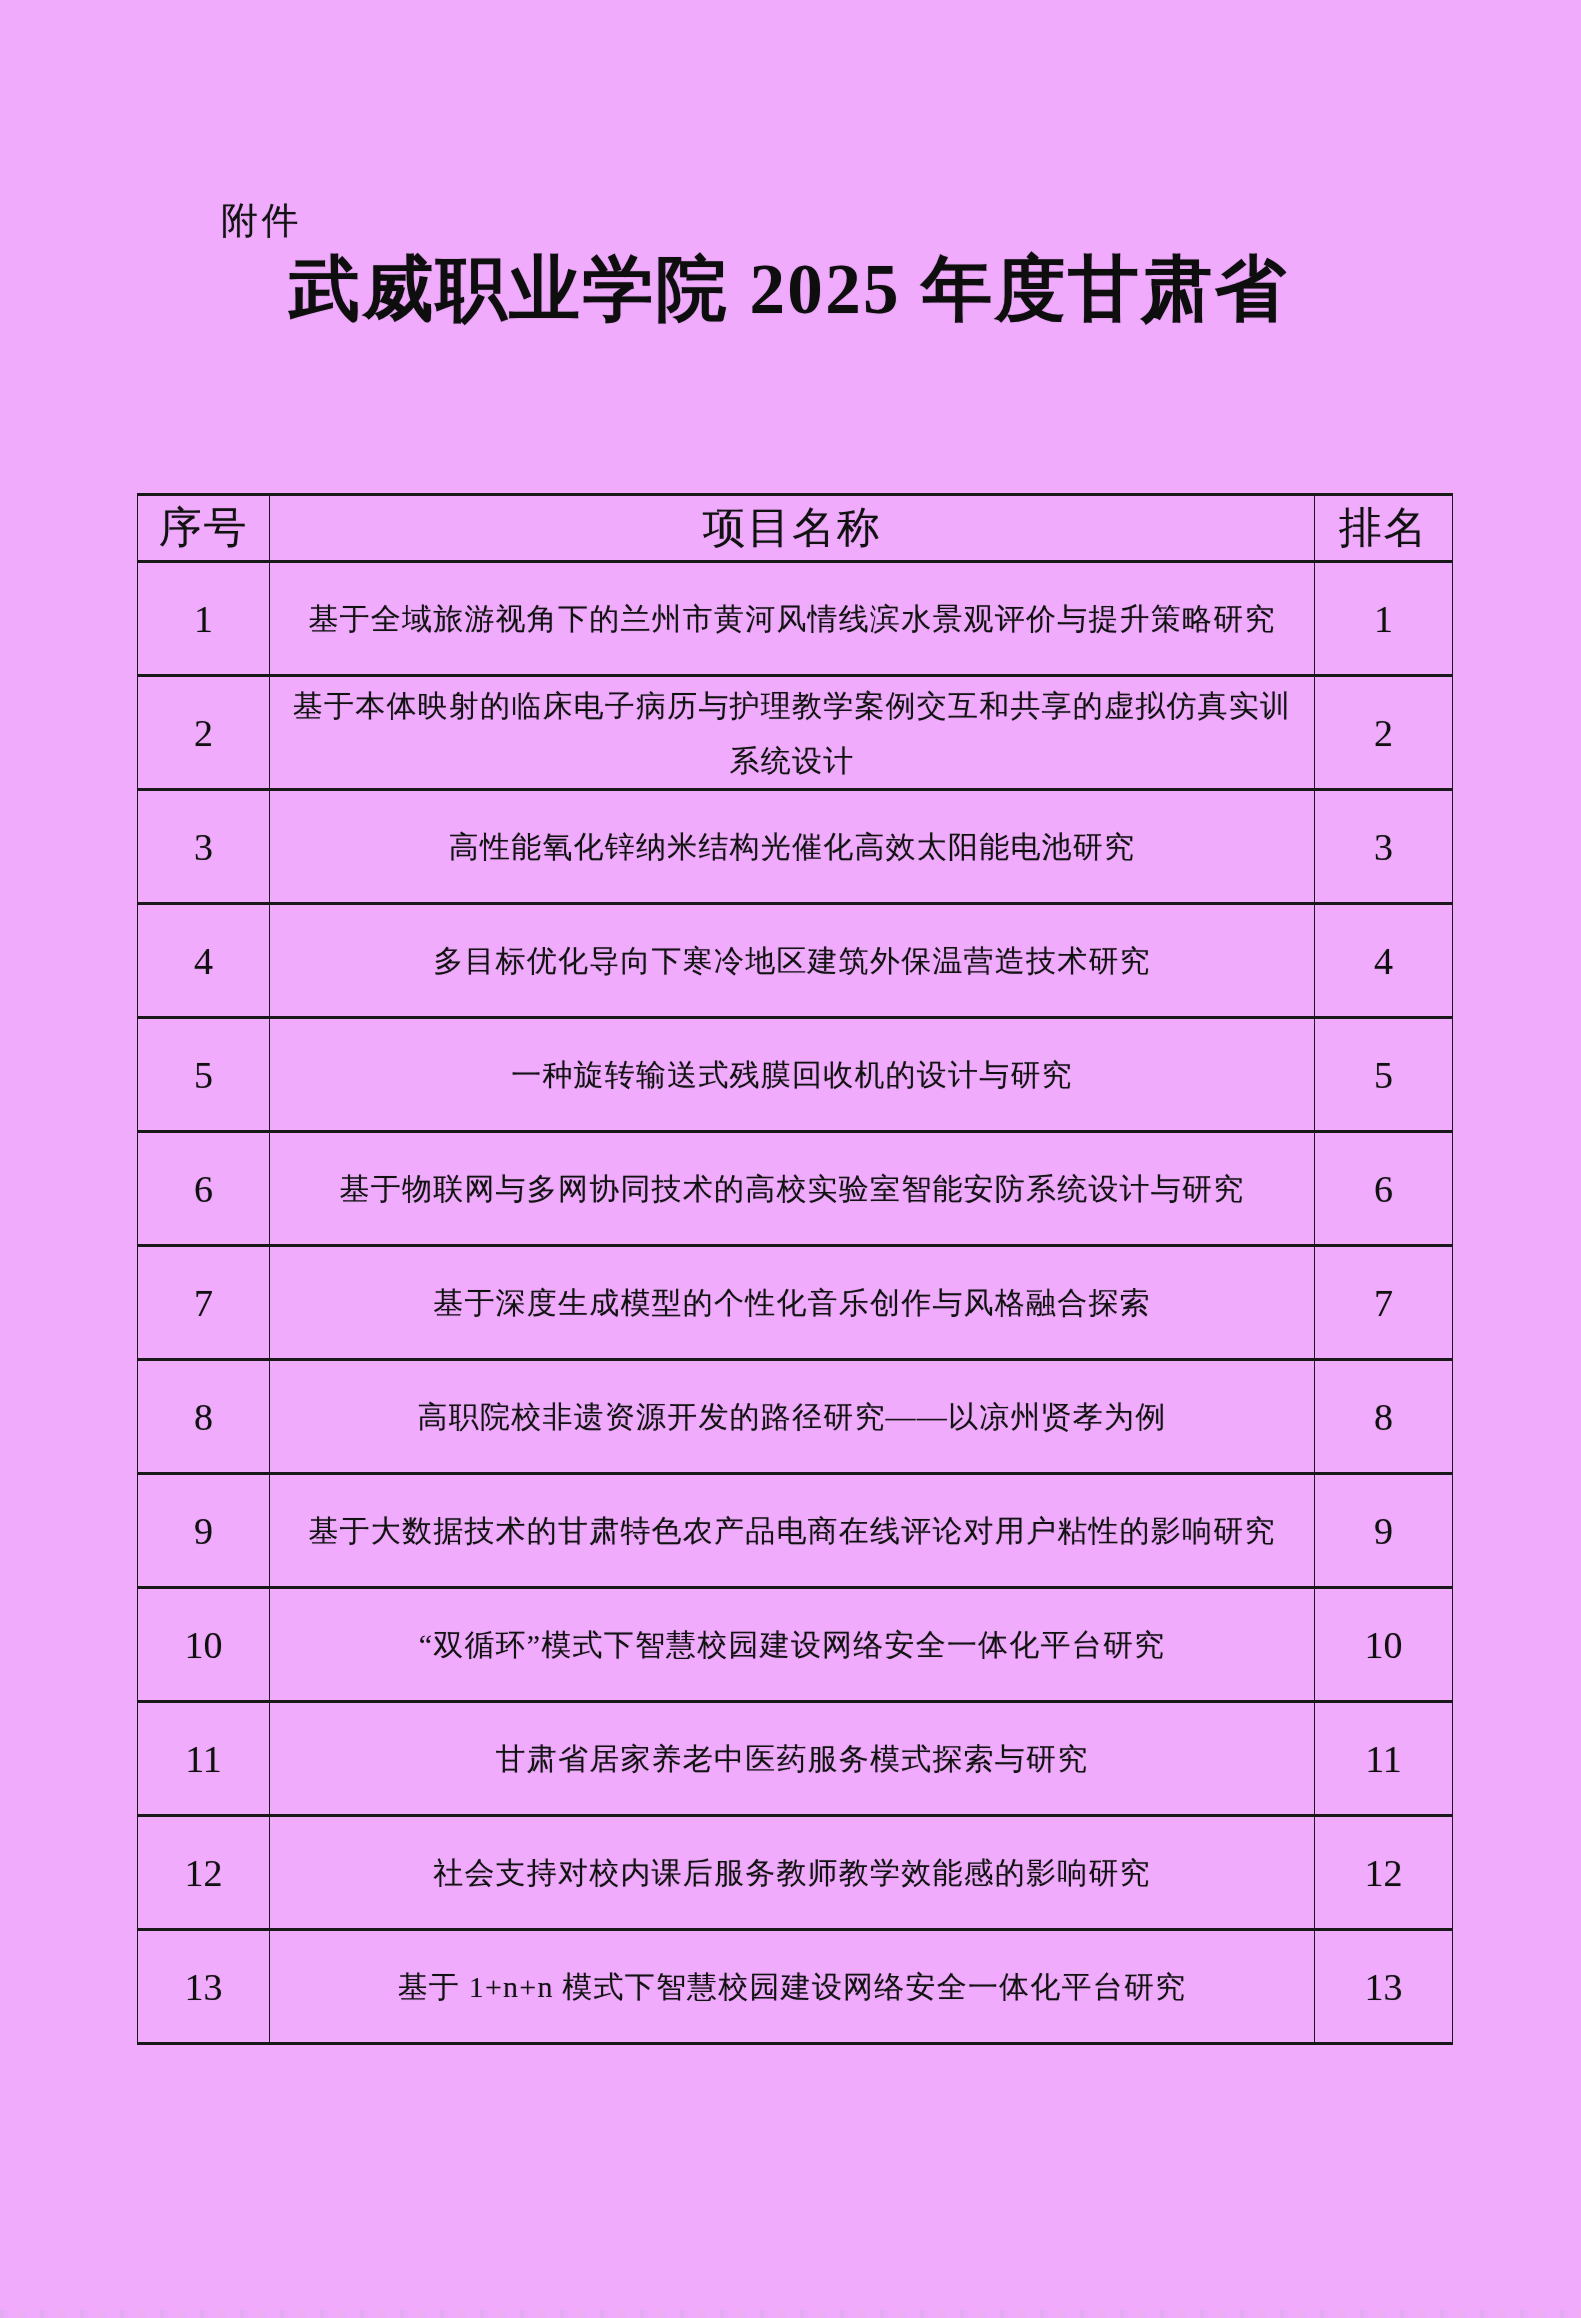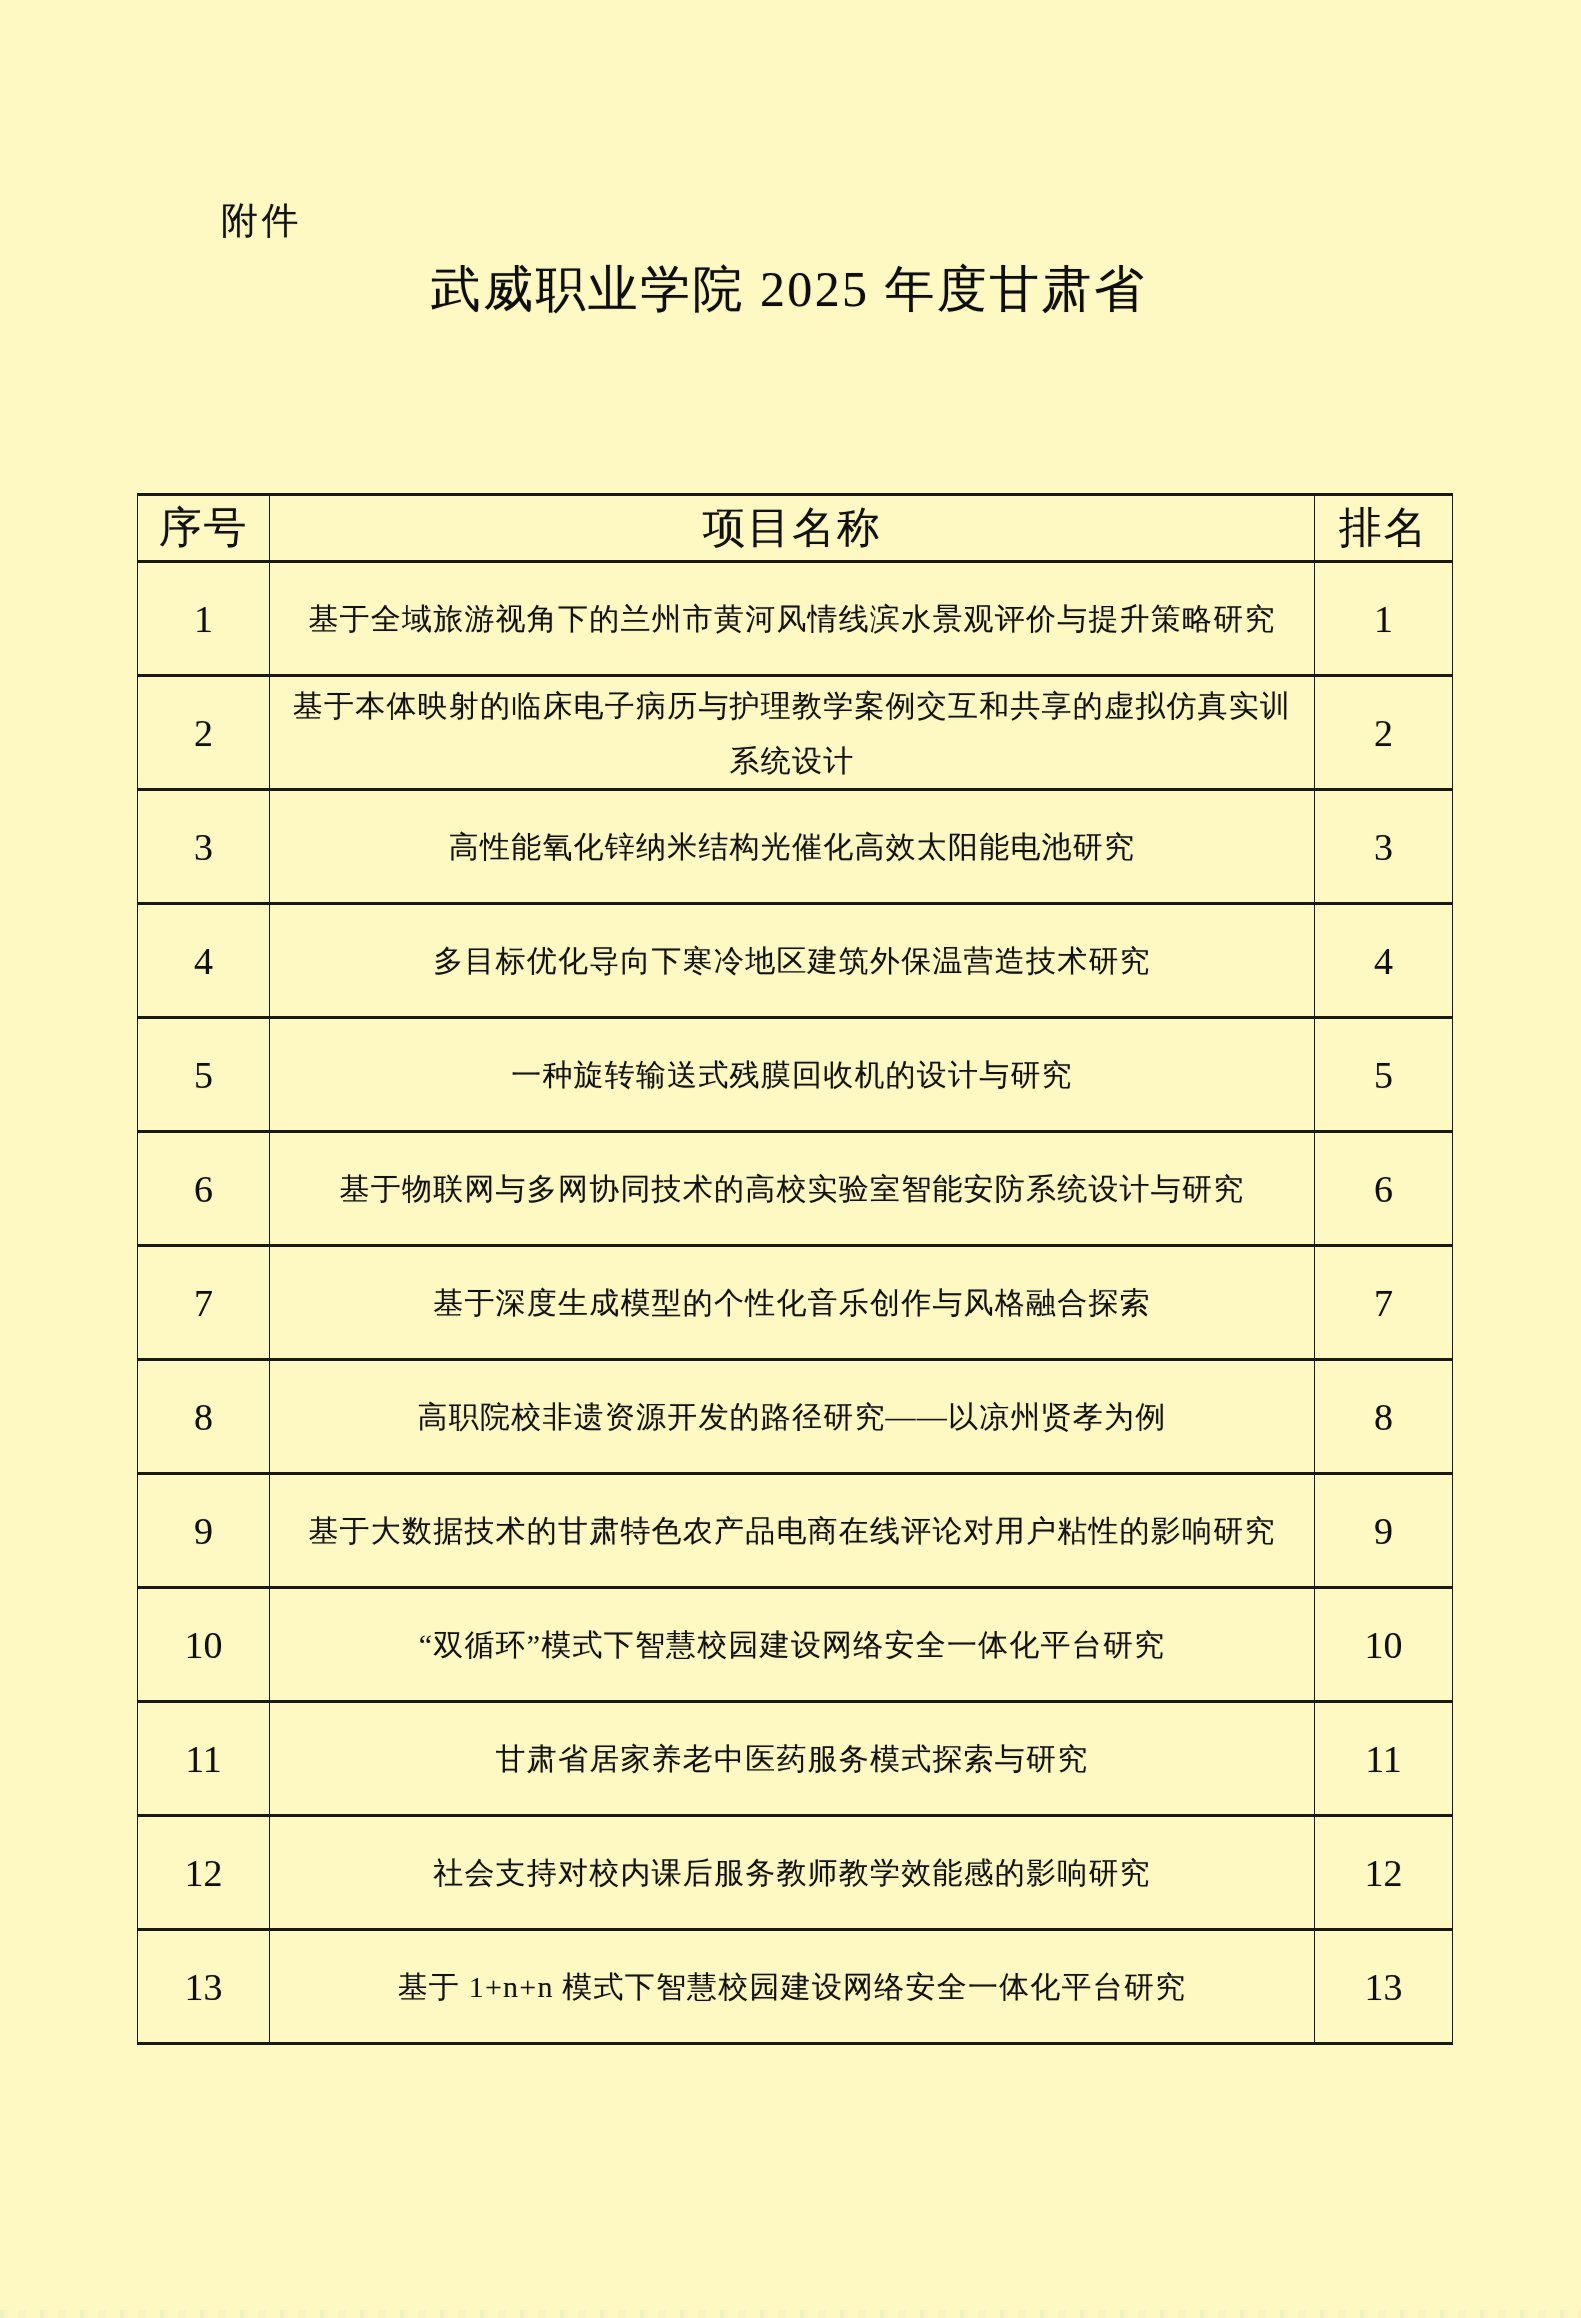--- a/index.html
+++ b/index.html
@@ -4,42 +4,42 @@
 <style>
   html, body {
     margin: 0;
     padding: 0;
     background: #ffffff;
   }
   .page {
     position: relative;
     width: 1581px;
     height: 2319px;
-    background: #fef9c3;
+    background: #f0abfc;
     overflow: hidden;
     font-family: "Liberation Serif", "DejaVu Serif", serif;
     color: #151515;
   }
   .attachment-label {
     position: absolute;
     left: 221px;
     top: 196px;
     font-size: 37px;
     letter-spacing: 3.6px;
     color: #121212;
     text-shadow: 0 0 1.2px rgba(0,0,0,0.25);
   }
   .doc-title {
     position: absolute;
     left: 0;
     top: 254px;
     width: 1577px;
     text-align: center;
-    font-weight: 400;
-    font-size: 50px;
+    font-weight: 700;
+    font-size: 71px;
     line-height: 70px;
     letter-spacing: 2.4px;
     color: #0e0e0e;
     text-shadow: 0 0 1.2px rgba(0,0,0,0.3);
   }
   table.summary {
     position: absolute;
     left: 137px;
     top: 493px;
     width: 1314px;

